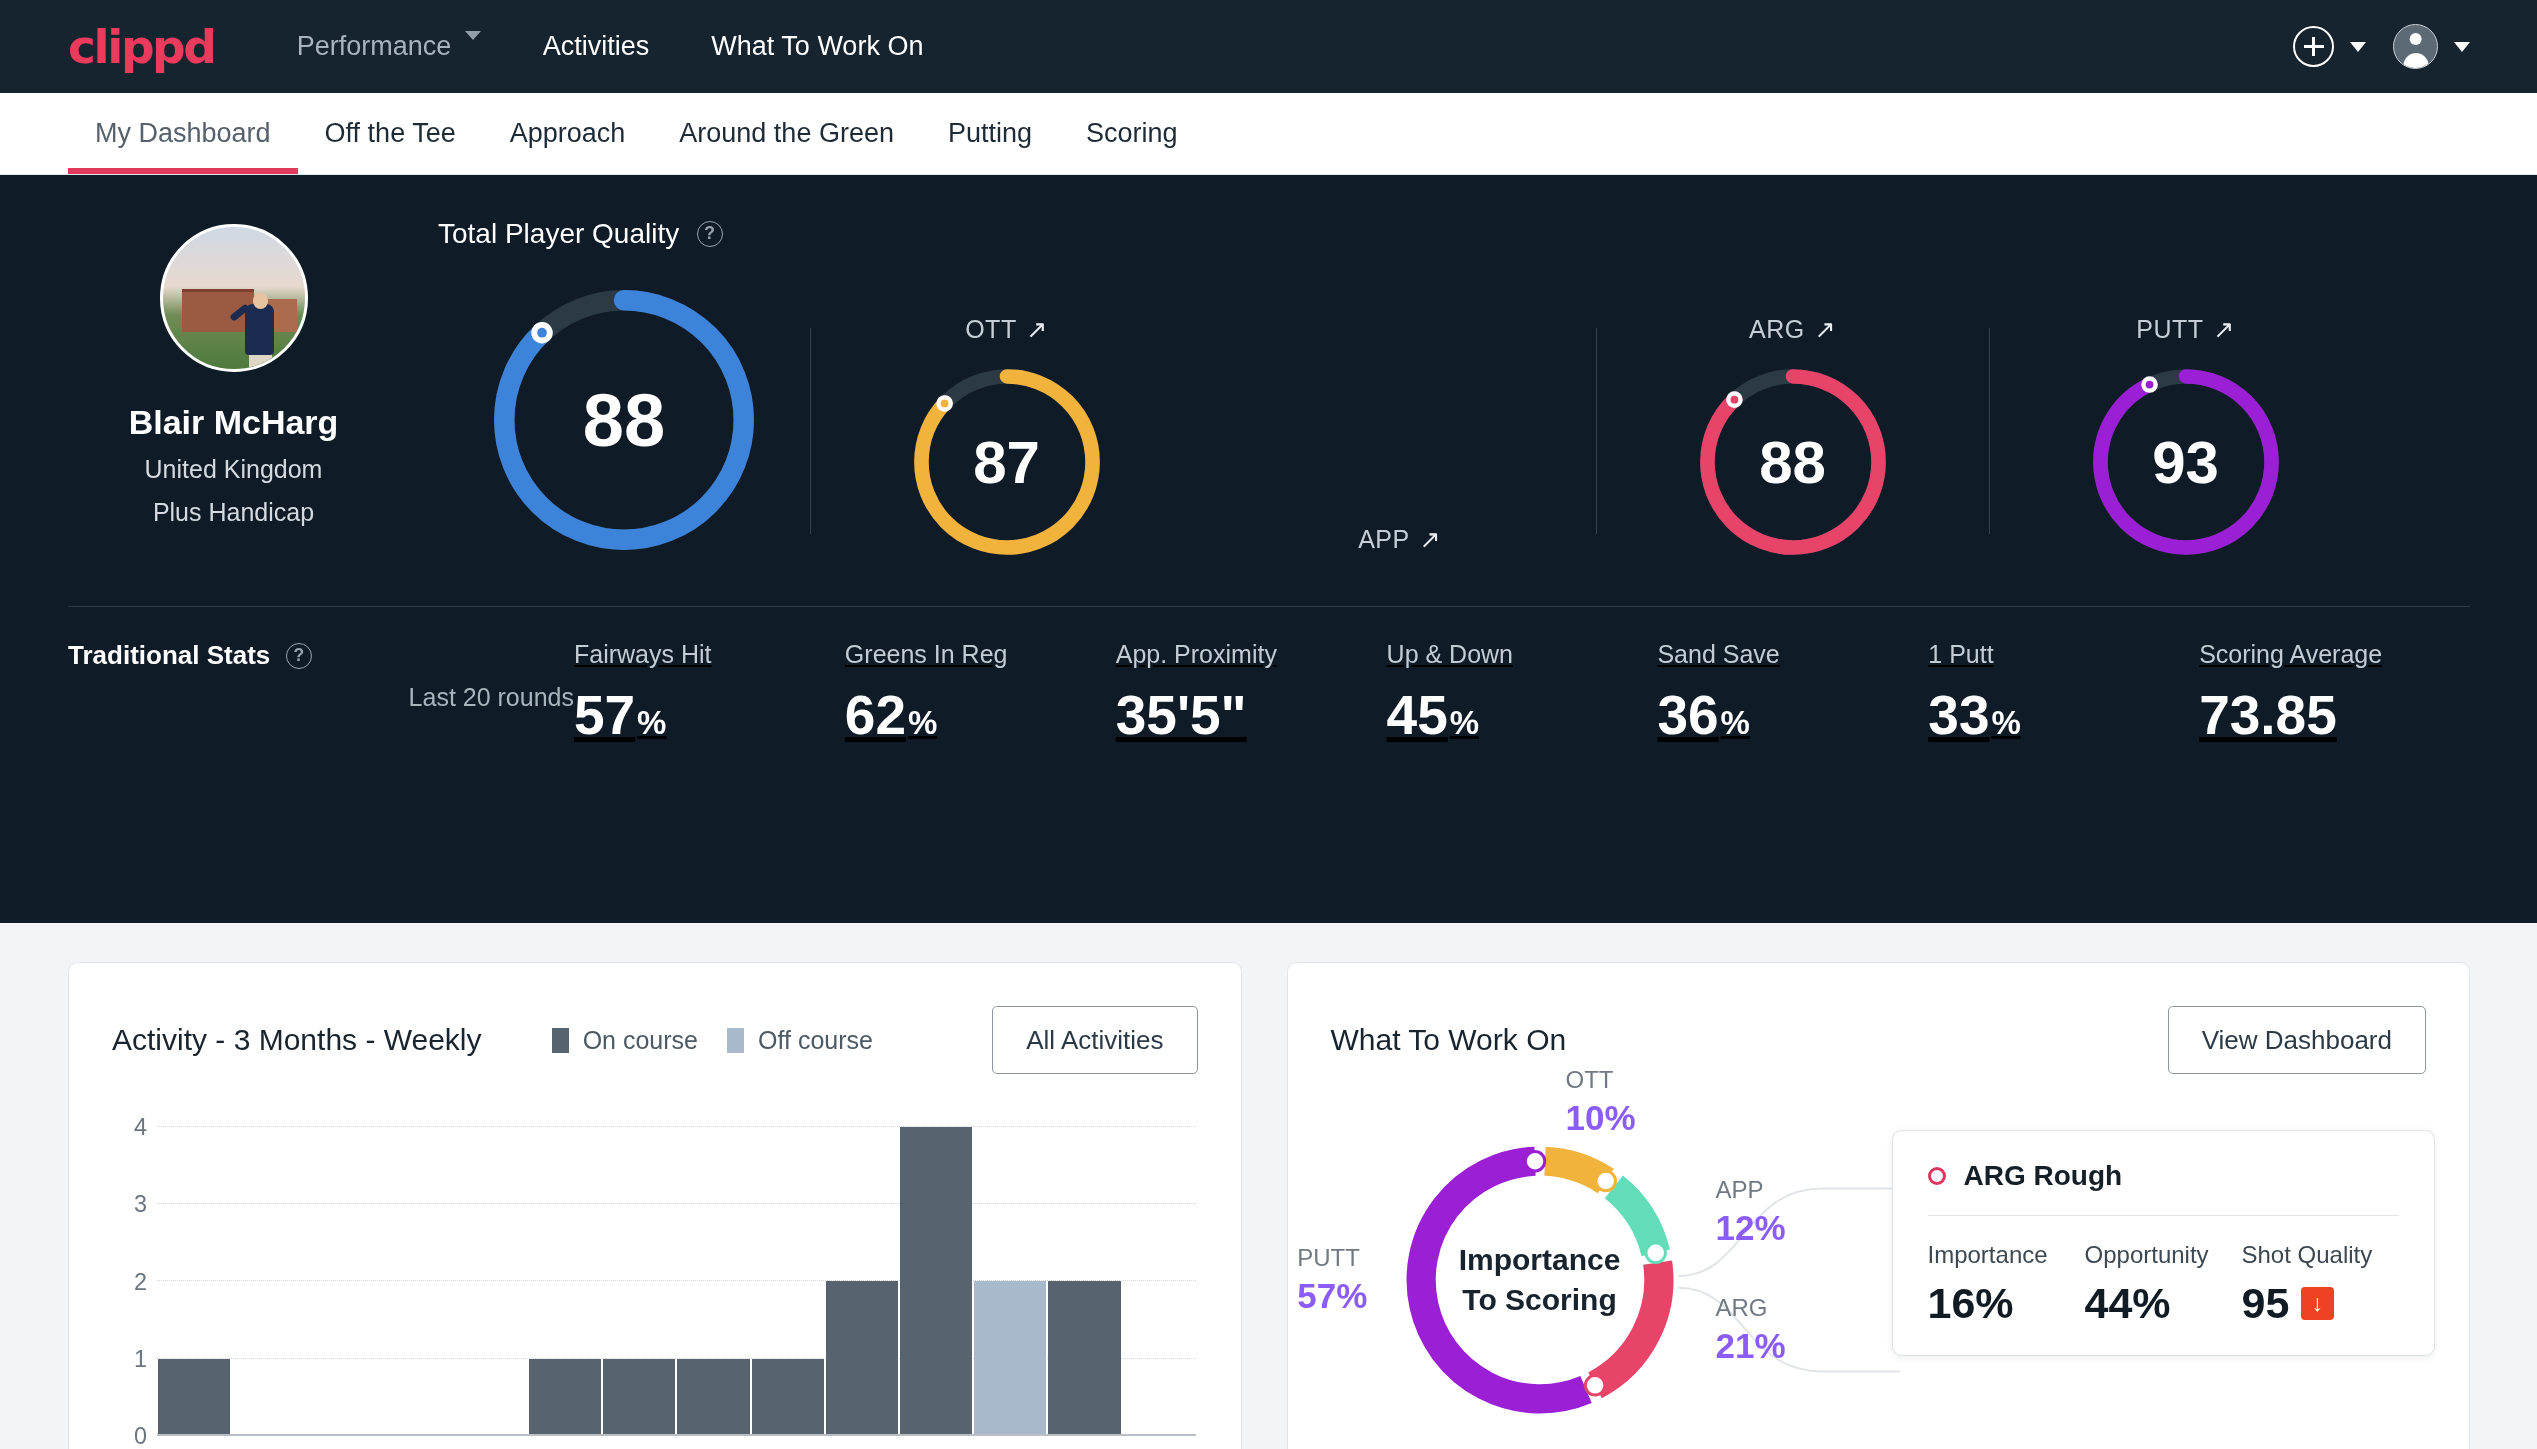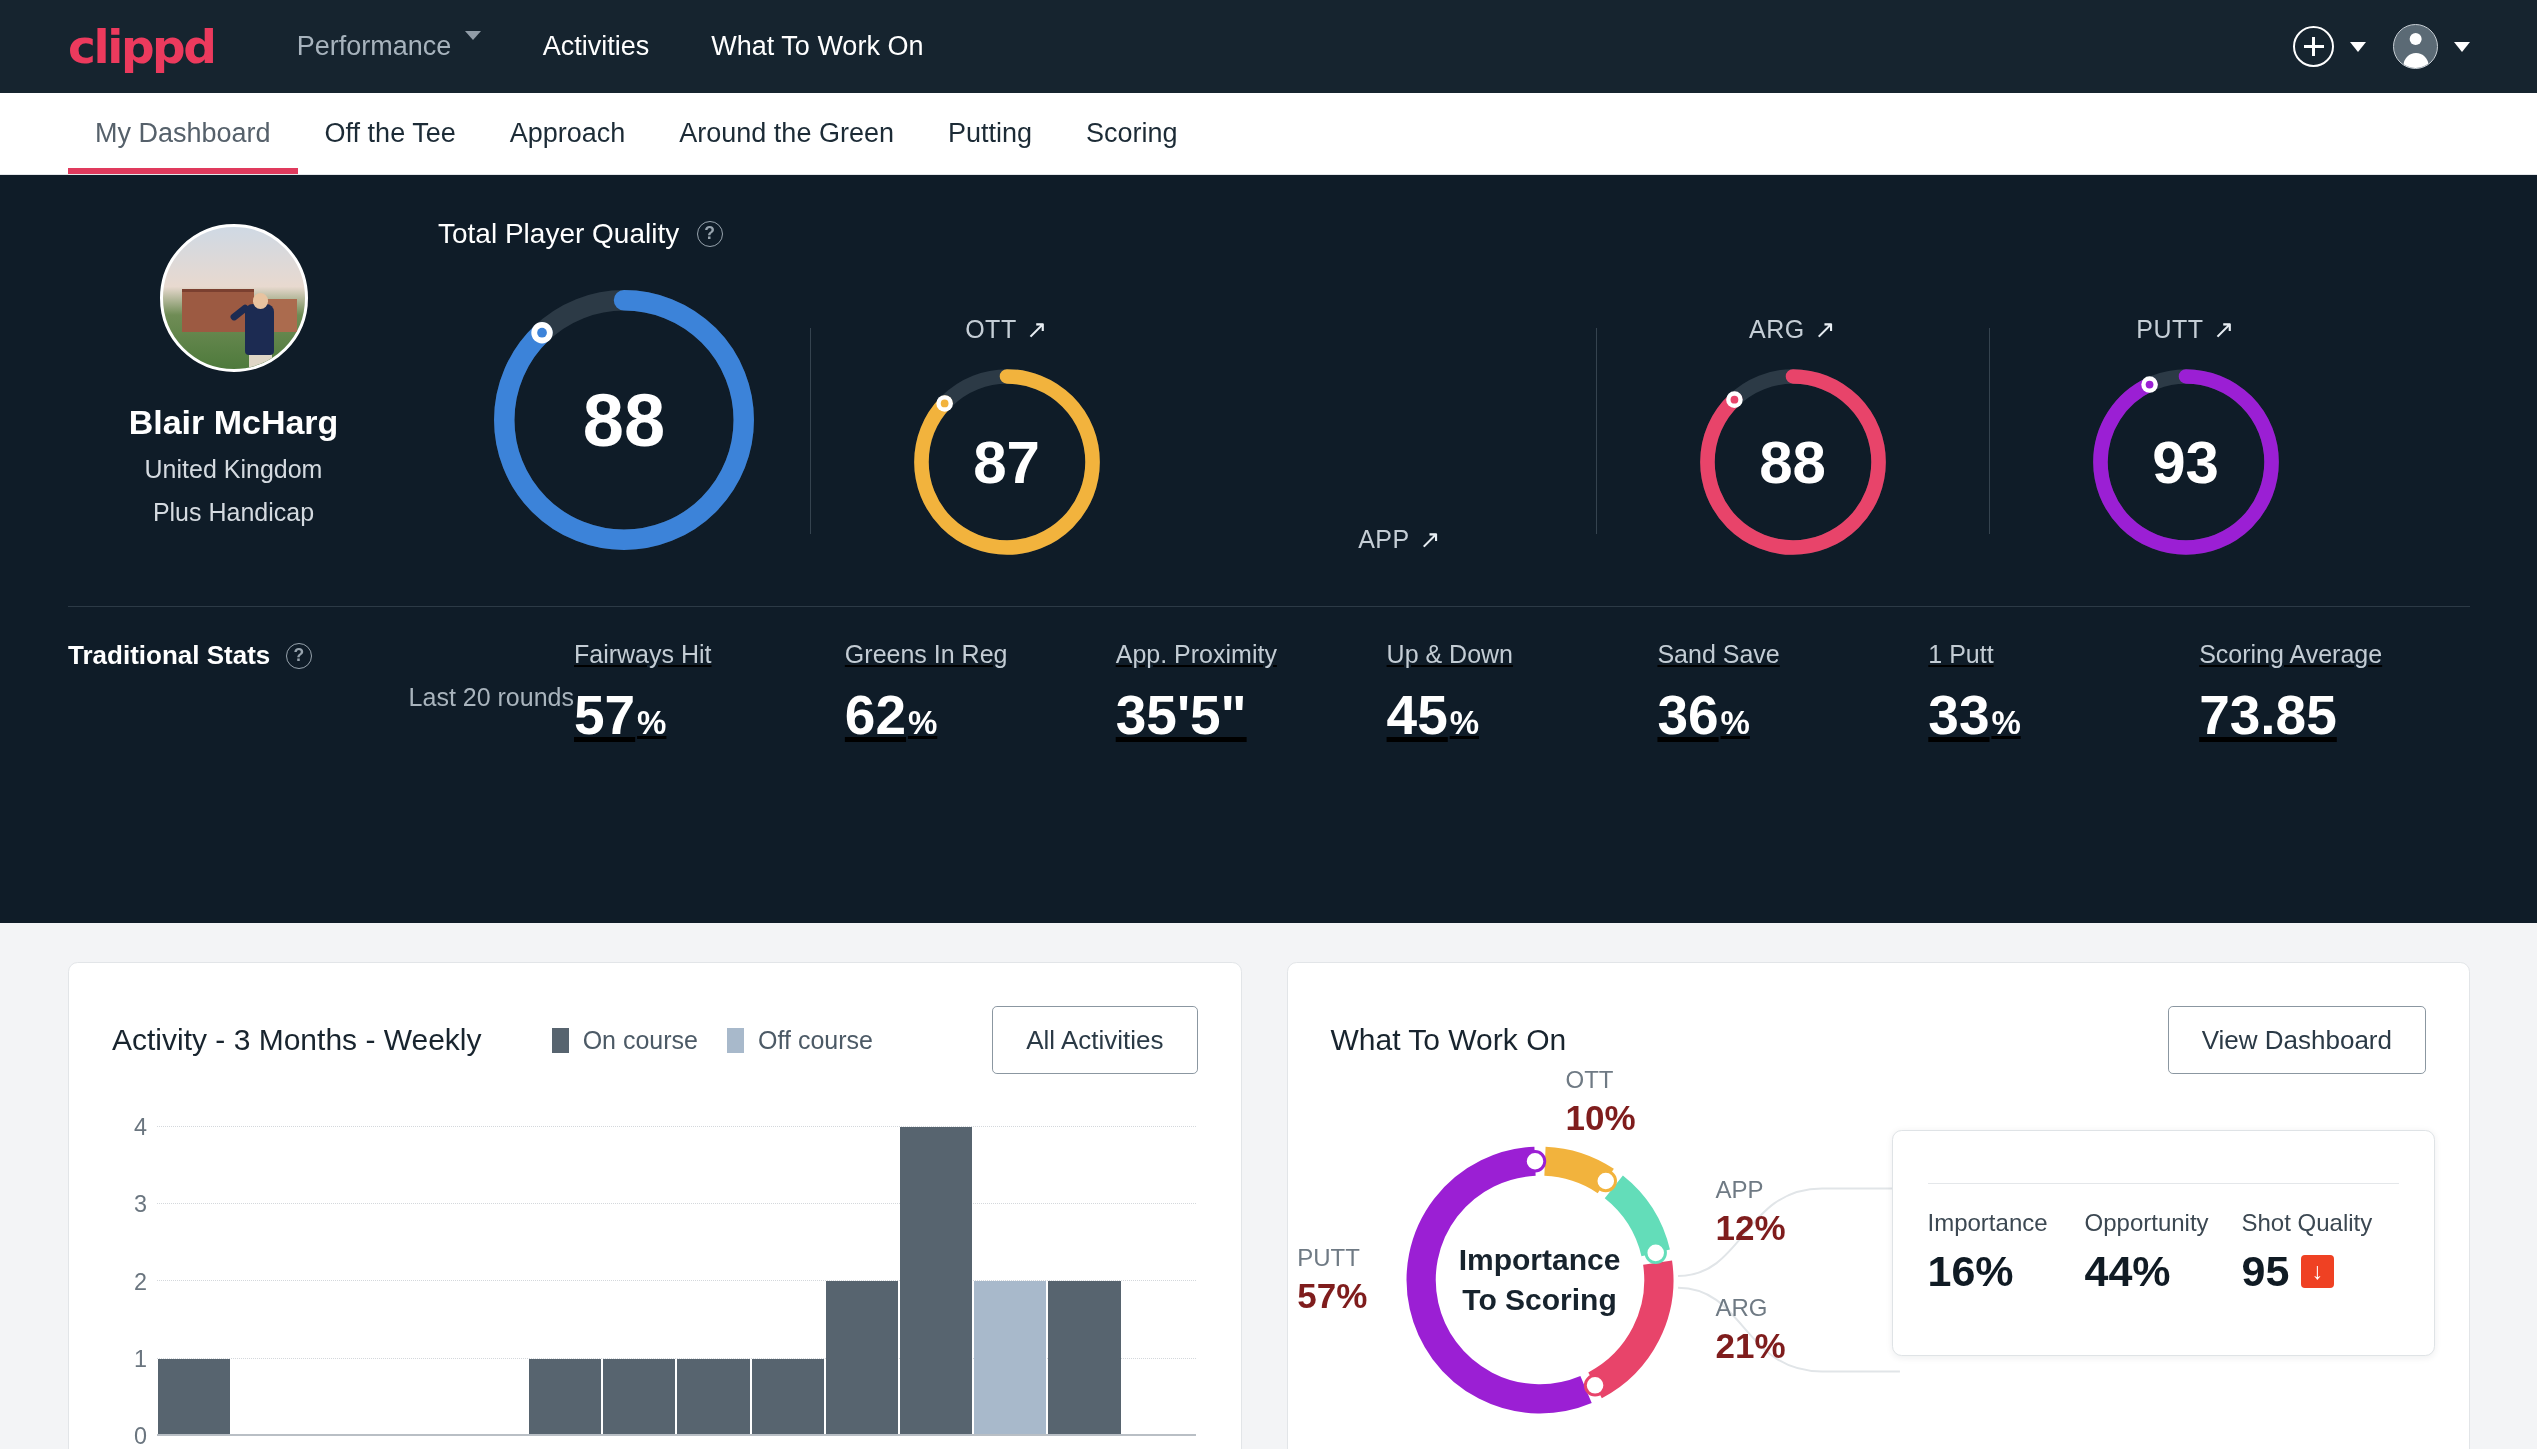--- a/index.html
+++ b/index.html
@@ -232,21 +232,21 @@
     position: absolute; left: 101px; top: 55px; width: 302px; height: 302px;
   }
   .donut-center {
     position: absolute; inset: 0; display: flex; flex-direction: column;
     align-items: center; justify-content: center;
     font-size: 30px; color: #17232d; font-weight: 700; line-height: 1.35;
     text-align: center;
   }
   .slice-label { position: absolute; text-align: left; }
   .slice-label .nm { font-size: 24px; color: #6f7a84; }
-  .slice-label .pc { font-size: 35px; color: #7f1d1d; font-weight: 700; margin-top: 3.9px; }
+  .slice-label .pc { font-size: 35px; color: #8b5cf6; font-weight: 700; margin-top: 3.9px; }
 
   .tooltip-card {
     position: absolute; left: 604px; top: 56px;
     width: 543px; height: 226px;
     background: #ffffff; border: 1px solid #dfe3e6; border-radius: 9.7px;
     box-shadow: 0 1.9px 7.8px rgba(16,30,44,.07);
     padding: 29px 35px;
   }
   .tt-title { display: flex; align-items: center; gap: 17.5px; }
   .tt-dot {
@@ -580,20 +580,24 @@
         <div class="slice-label" style="left:428px; top:220px;">
           <div class="nm">ARG</div>
           <div class="pc">21%</div>
         </div>
         <div class="slice-label" style="left:9.7px; top:170px;">
           <div class="nm">PUTT</div>
           <div class="pc">57%</div>
         </div>
 
         <div class="tooltip-card">
+          <div class="tt-title">
+            <span class="tt-dot"></span>
+            <span class="tt-name">ARG Rough</span>
+          </div>
           <div class="tt-rule"></div>
           <div class="tt-cols">
             <div class="tt-col">
               <div class="tt-col-label">Importance</div>
               <div class="tt-col-value">16%</div>
             </div>
             <div class="tt-col">
               <div class="tt-col-label">Opportunity</div>
               <div class="tt-col-value">44%</div>
             </div>

